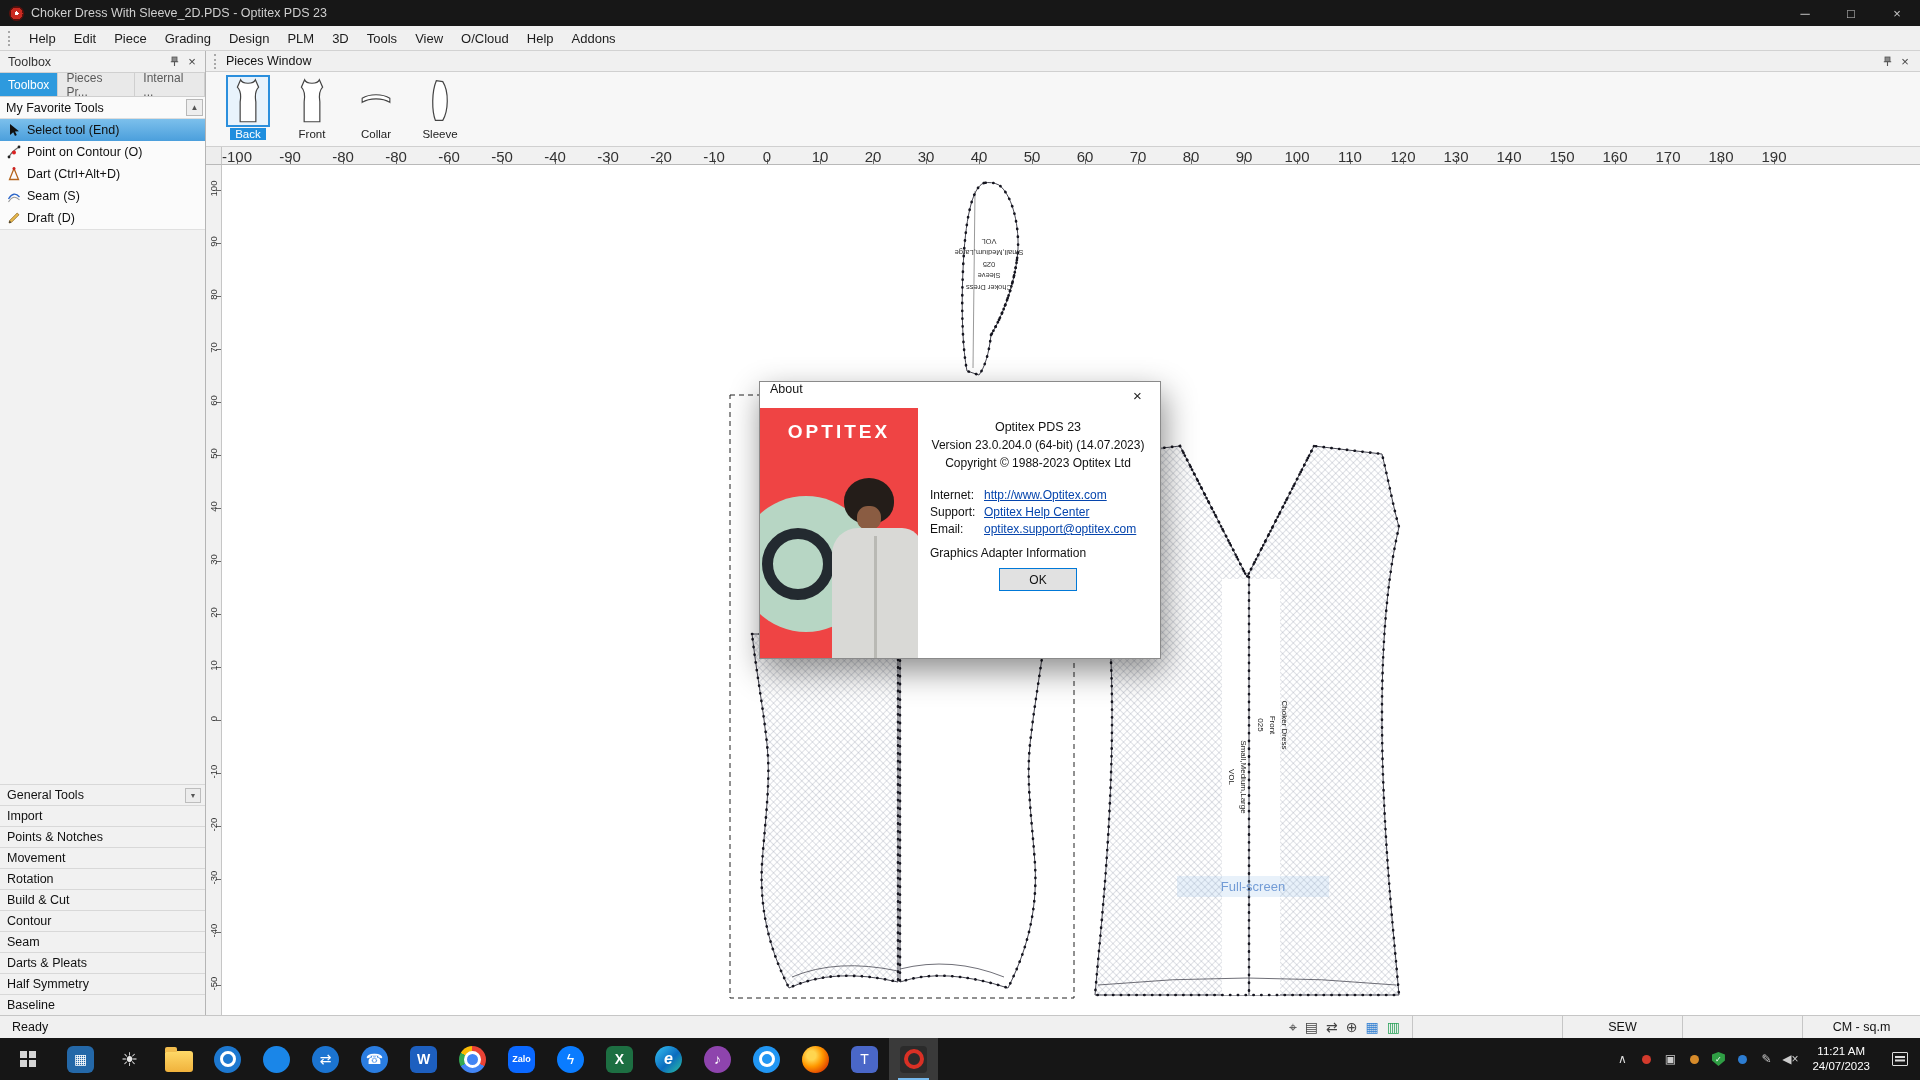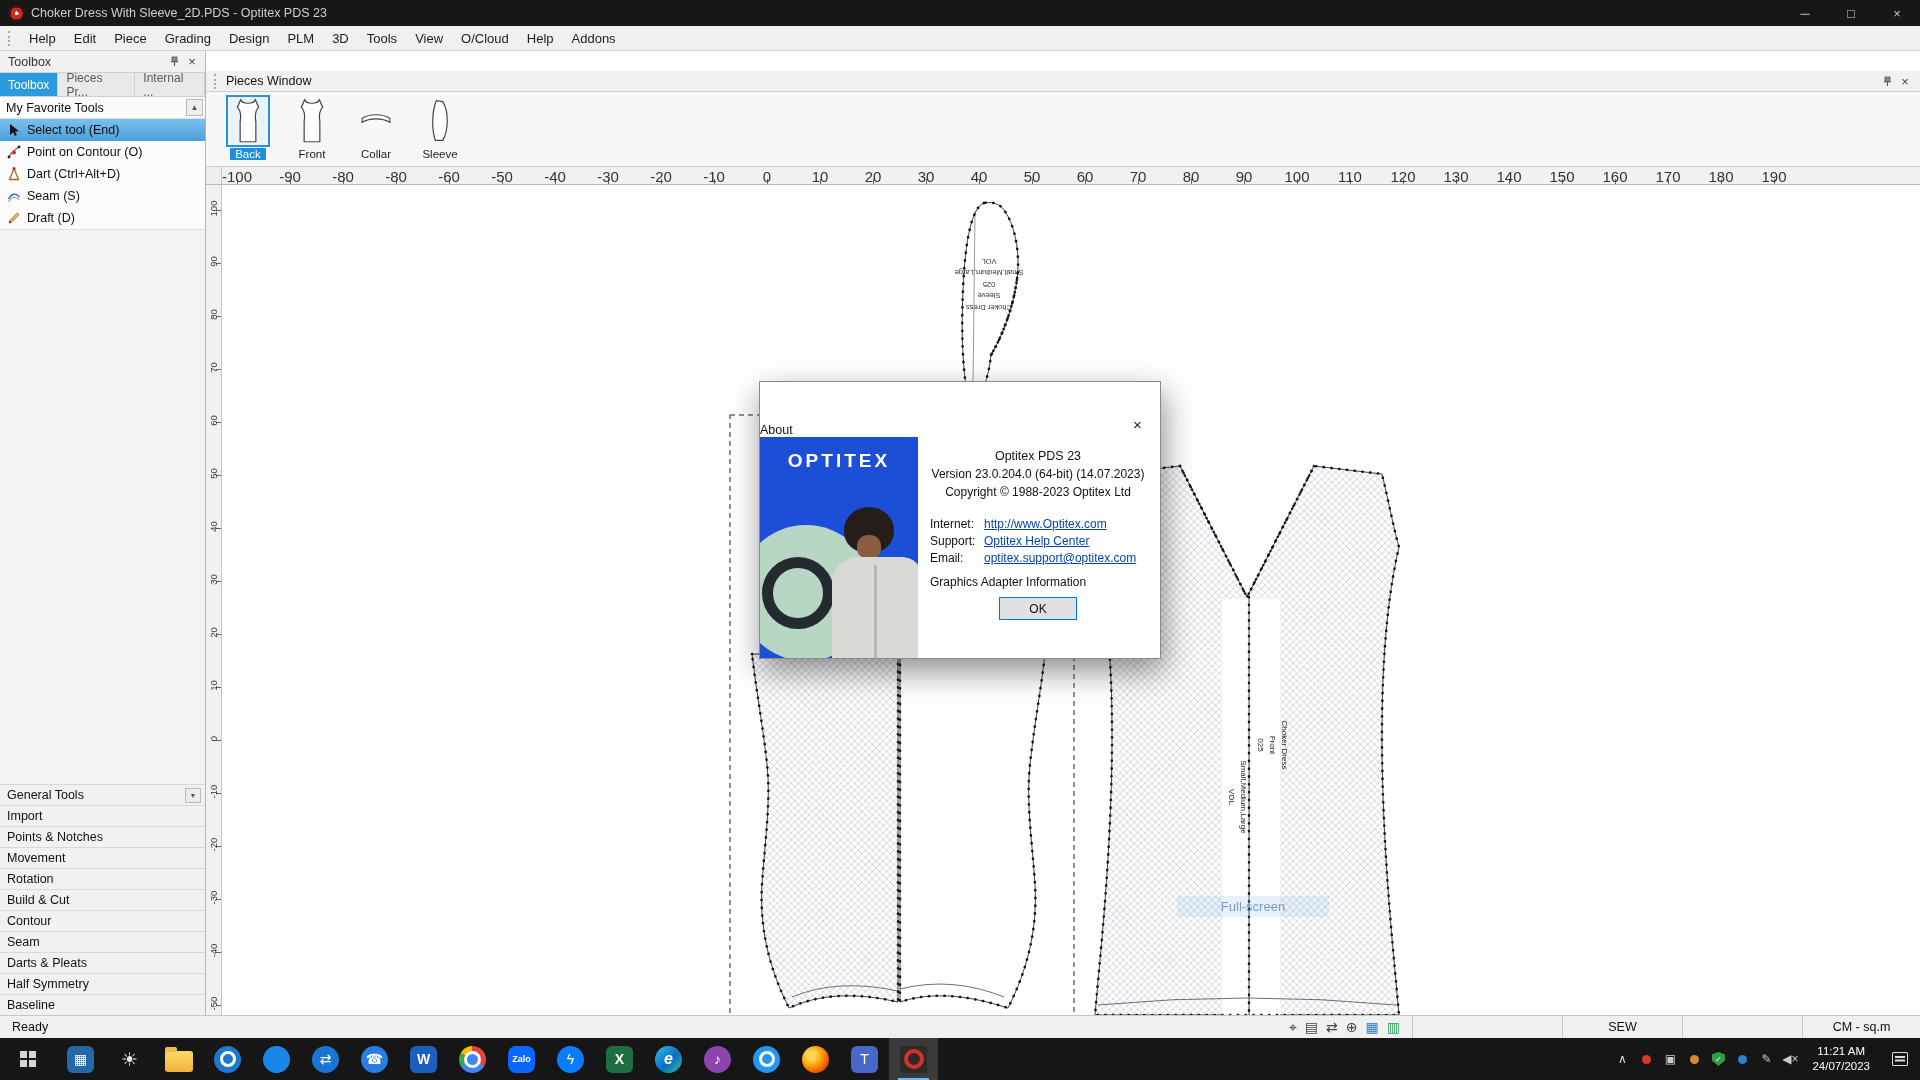--- a/index.html
+++ b/index.html
@@ -32,45 +32,45 @@
   .fav-list{flex:0 0 auto;background:#fbfbfb;border-bottom:1px solid #e0e0e0;}
   .fav-item{height:22px;display:flex;align-items:center;gap:6px;padding-left:6px;text-align:right;}
   .fav-item.selected{background:linear-gradient(#7cc0ec,#4b9fdc);}
   .tool-ico{width:15px;height:15px;display:flex;align-items:center;justify-content:center;}
   .fav-label{font-size:12.5px;color:#101010;}
   .tb-filler{flex:1;background:#f2f2f2;}
   .cats{flex:0 0 auto;}
   .cat{height:21px;display:flex;align-items:center;padding-left:7px;background:#f1f1f1;border-top:1px solid #d8d8d8;font-size:12.5px;color:#111;}
   .cat .dd{margin-left:auto;margin-right:4px;width:16px;height:15px;border:1px solid #bdbdbd;background:#ececec;font-size:7px;display:flex;align-items:center;justify-content:center;color:#555;}
   
-  .workspace{position:absolute;left:206px;top:0;right:0;height:964px;display:flex;flex-direction:column;margin-top:20px;}
+  .workspace{position:absolute;left:206px;top:0;right:0;height:964px;display:flex;flex-direction:column;}
   .pw-head{height:21px;background:#f0f0f0;border-bottom:1px solid #d0d0d0;display:flex;align-items:center;padding:0 6px;flex:0 0 auto;}
   .thumbs{height:75px;background:#f7f7f7;border-bottom:1px solid #d0d0d0;display:flex;align-items:flex-start;padding-left:10px;flex:0 0 auto;}
   .thumb{width:64px;display:flex;flex-direction:column;align-items:center;padding-top:3px;}
   .thumb-img{width:44px;height:52px;display:flex;align-items:center;justify-content:center;border:2px solid transparent;background:transparent;}
   .thumb.selected .thumb-img{border-color:#2b8fdd;background:#e8f3fc;}
   .thumb-label{font-size:11.5px;margin-top:1px;padding:0 5px;color:#222;}
   .thumb.selected .thumb-label{background:#1f8ede;color:#fff;}
   .hrule-row{display:flex;height:18px;flex:0 0 auto;}
   .ruler-corner{width:16px;height:18px;background:#ededed;border-right:1px solid #c6c6c6;border-bottom:1px solid #b9b9b9;}
   .hruler{position:relative;flex:1;background:#f1f1f1;border-bottom:1px solid #b9b9b9;overflow:hidden;}
   .htick{position:absolute;bottom:0;width:1px;height:5px;background:#666;}
   .hnum{position:absolute;top:1px;transform:translateX(-50%);font-size:15px;color:#333;}
   .canvas-row{display:flex;flex:1;}
   .vruler{width:16px;background:#f1f1f1;border-right:1px solid #c6c6c6;position:relative;overflow:hidden;flex:0 0 auto;}
   .vtick{position:absolute;right:0;height:1px;width:5px;background:#666;}
   .vnum{position:absolute;width:26px;text-align:center;font-size:9.5px;color:#333;transform:rotate(-90deg);left:-6px;}
   .canvas{flex:1;position:relative;background:#ffffff;overflow:hidden;}
   .watermark{position:absolute;left:955px;top:711px;width:152px;height:21px;background:rgba(150,190,230,.22);color:rgba(85,135,205,.8);font-size:13px;display:flex;align-items:center;justify-content:center;overflow:hidden;white-space:nowrap;}
   
   .about{position:absolute;left:759px;top:381px;width:402px;height:278px;background:#fff;border:1px solid #8a8a8a;box-shadow:3px 12px 30px rgba(0,0,0,.45);display:flex;flex-direction:column;z-index:50;}
-  .about-titlebar{height:26px;display:flex;align-items:flex-end;flex:0 0 auto;font-size:12.5px;color:#111;margin-top:29px;}
+  .about-titlebar{height:26px;display:flex;align-items:flex-start;padding-left:10px;flex:0 0 auto;font-size:12.5px;color:#111;}
   .about-close{margin-left:auto;width:45px;height:26px;display:flex;align-items:center;justify-content:center;font-size:15px;color:#222;}
   .about-body{flex:1;display:flex;overflow:hidden;}
-  .logo-panel{width:158px;background:#1d4ed8;position:relative;overflow:hidden;flex:0 0 auto;}
+  .logo-panel{width:158px;background:#ef4444;position:relative;overflow:hidden;flex:0 0 auto;}
   .logo-text{position:absolute;top:13px;left:0;right:0;text-align:center;color:#fff;font-size:19px;font-weight:bold;letter-spacing:3px;}
   .logo-circle{position:absolute;left:-22px;top:88px;width:136px;height:136px;border-radius:50%;background:#b7d6c4;}
   .logo-ring{position:absolute;left:2px;top:120px;width:72px;height:72px;border-radius:50%;border:11px solid #232a30;}
   .person-hair{position:absolute;left:84px;top:70px;width:50px;height:46px;border-radius:50% 50% 46% 46%;background:#241d19;}
   .person-face{position:absolute;left:97px;top:98px;width:24px;height:24px;border-radius:45%;background:#8a5c42;}
   .person-body{position:absolute;left:72px;top:120px;width:90px;height:140px;border-radius:26px 20px 0 0;background:#d9d9d6;}
   .person-zip{position:absolute;left:114px;top:128px;width:3px;height:124px;background:#b9b9b4;}
   .about-content{flex:1;padding:12px 14px 10px 12px;display:flex;flex-direction:column;font-size:12px;color:#111;}
   .ac-product{text-align:center;font-size:12.5px;}
   .ac-line{text-align:center;margin-top:4px;}

